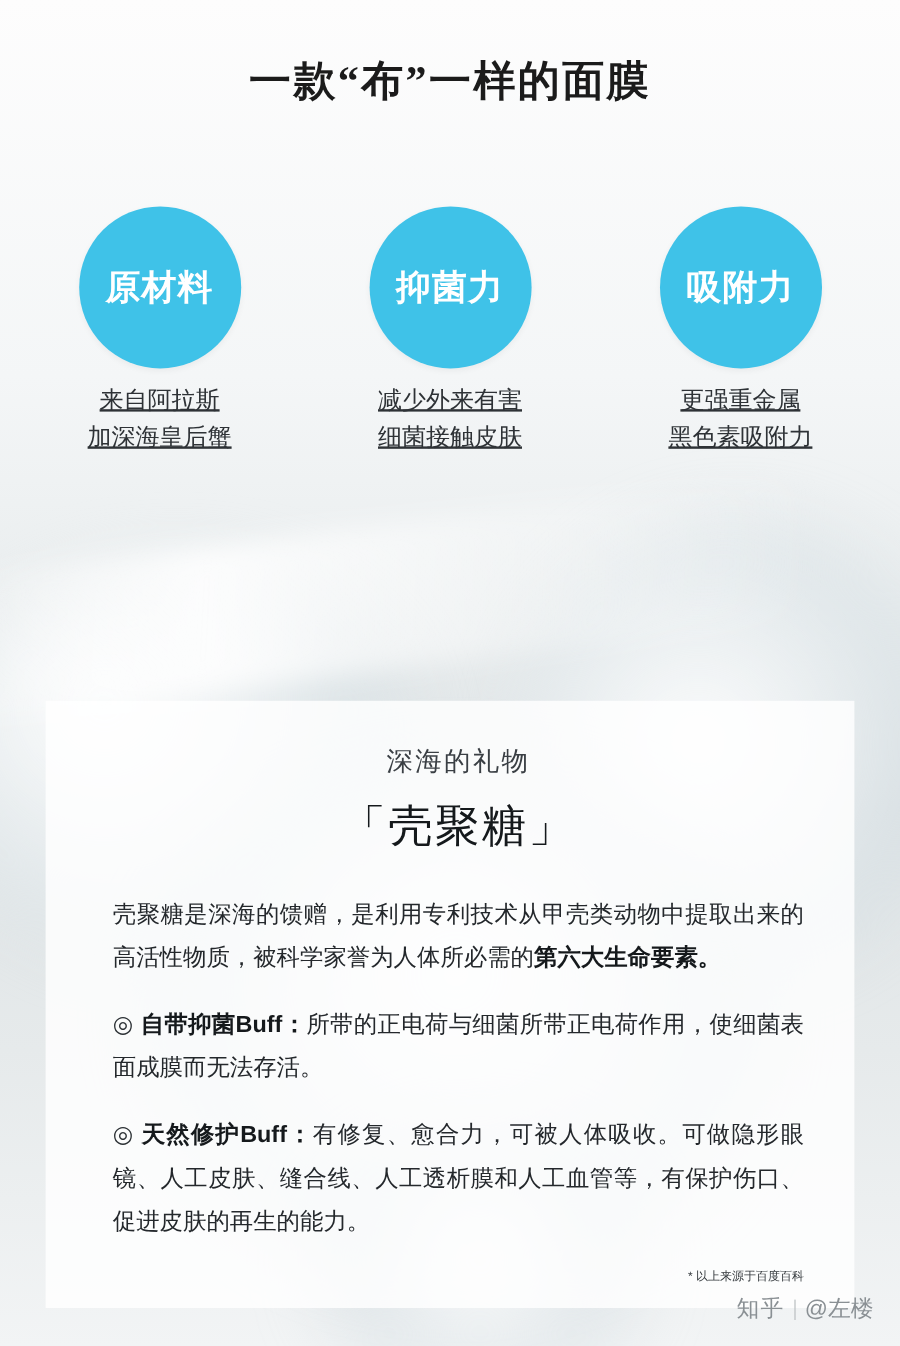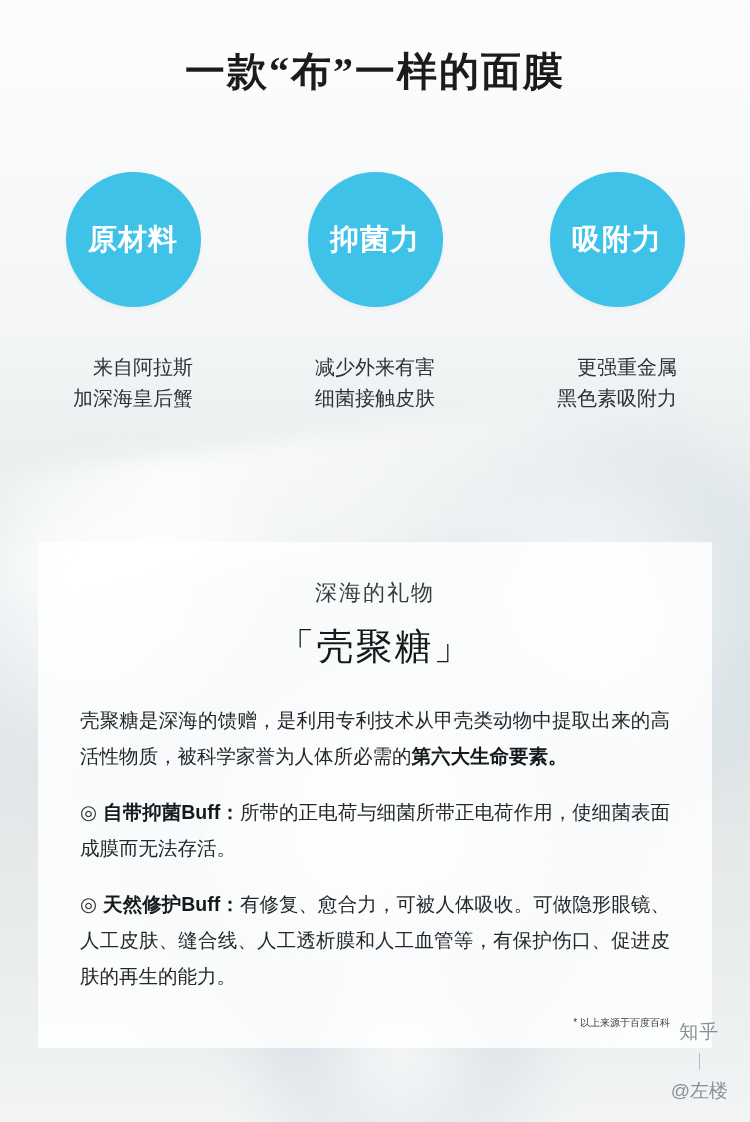--- a/index.html
+++ b/index.html
@@ -55,21 +55,21 @@
     pointer-events: none;
   }
 
   
   .headline {
     position: absolute;
     top: 44px;
     left: 0;
     width: 750px;
     text-align: center;
-    font-size: 40px;
+    font-size: 35px;
     font-weight: bold;
     letter-spacing: 2px;
     color: #1b1b1b;
     font-family: "Liberation Serif", "DejaVu Serif", serif;
   }
 
   
   .circles {
     position: absolute;
     top: 172px;
@@ -95,38 +95,39 @@
     justify-content: center;
     box-shadow: 0 2px 5px rgba(0,0,0,0.05);
   }
   .circle-label {
     color: #ffffff;
     font-size: 29px;
     font-weight: bold;
     letter-spacing: 1px;
   }
   .circle-desc {
-    margin-top: 45px;
-    text-align: right;
+    margin-top: 12px;
+    text-align: center;
     font-size: 20px;
     line-height: 1.55;
     color: #2e3236;
     white-space: pre-line;
+    text-decoration: underline;
   }
 
   
   .card {
     position: absolute;
     left: 38px;
-    top: 542px;
+    top: 584px;
     width: 674px;
     height: 506px;
     background: rgba(255,255,255,0.82);
     box-sizing: border-box;
-    padding: 30px 42px 20px 42px;
+    padding: 30px 42px 20px 56px;
   }
   .card-sub {
     text-align: center;
     font-size: 22px;
     color: #3a3f44;
     letter-spacing: 2px;
     margin-top: 6px;
   }
   .card-title {
     text-align: center;
@@ -169,21 +170,20 @@
   
   .watermark {
     position: absolute;
     right: 22px;
     bottom: 18px;
     display: flex;
     align-items: center;
     gap: 8px;
     color: #8a9094;
     font-size: 19px;
-    flex-direction: column;
   }
   .zhihu-logo {
     font-size: 19px;
     color: #8a9094;
     letter-spacing: 1px;
   }
   .wm-sep {
     width: 1px;
     height: 17px;
     background: #b9bec1;

